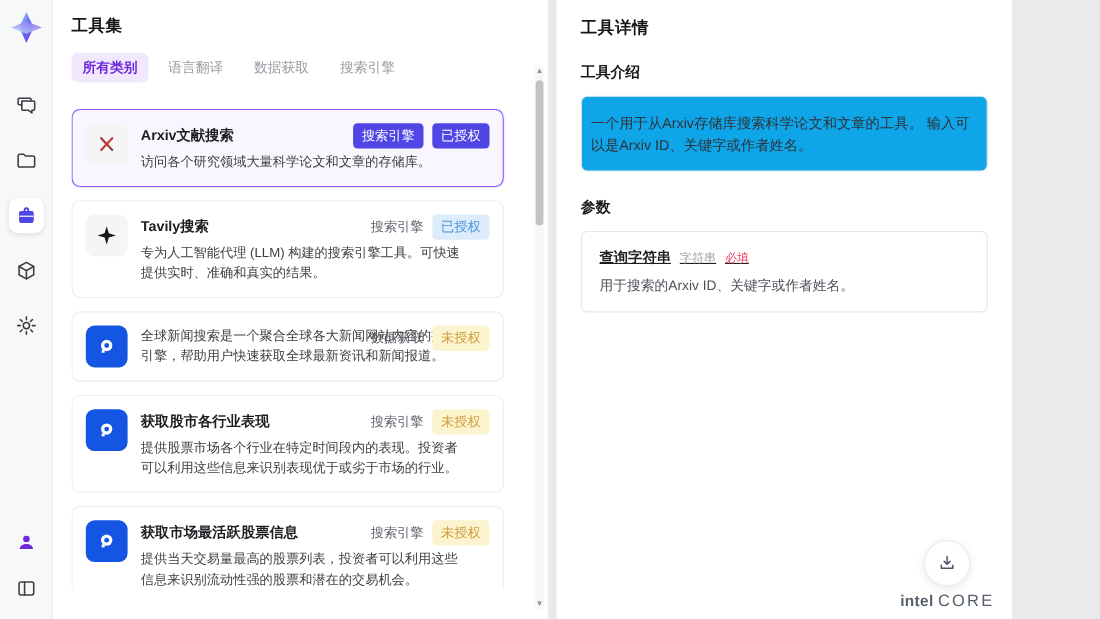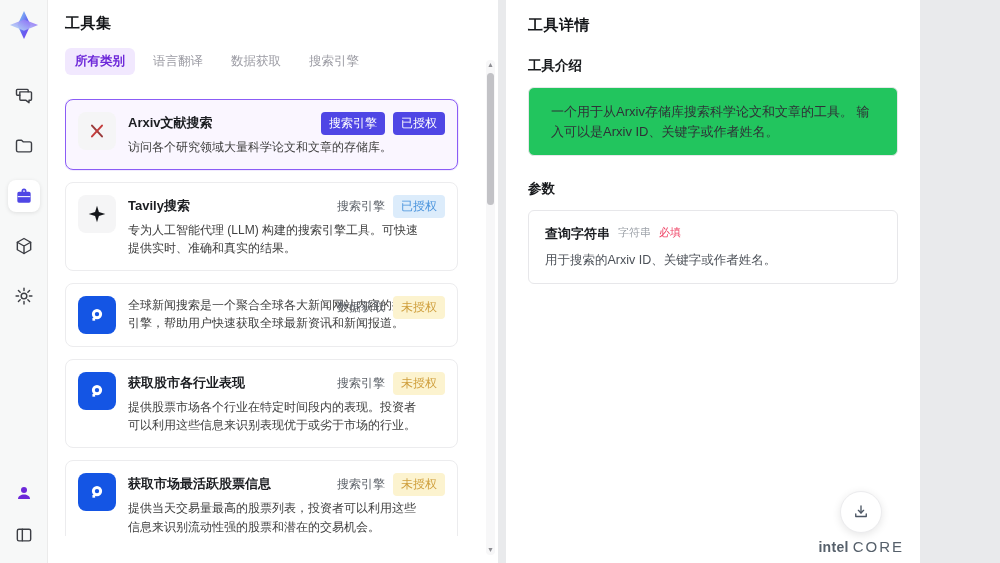--- a/index.html
+++ b/index.html
@@ -78,25 +78,25 @@
     background:#c2c2c6; border-radius:4px; cursor:grab;
   }
 
   .gap { width:8px; flex:0 0 8px; background:#e9eaec; }
 
   
   .detail-panel { flex:1; background:#fff; padding:16px 22px; position:relative; }
   .detail-title { font-size:15px; font-weight:bold; color:#141619; margin-bottom:22px; letter-spacing:.5px; }
   .section-heading { font-size:13.5px; font-weight:bold; color:#17191c; margin-bottom:12px; }
   .intro-box {
-    border:1px solid #e7e7ea; border-radius:6px; padding:14px 22px;
-    font-size:13px; color:#2f3237; line-height:1.5; margin-bottom:24px; background:#22c55e;
+    border:1px solid #e7e7ea; border-radius:6px; padding:14px 8px;
+    font-size:13px; color:#2f3237; line-height:1.5; margin-bottom:24px; background:#0ea5e9;
   }
   .param-box { border:1px solid #e7e7ea; border-radius:6px; padding:14px 16px; background:#fff; }
-  .param-head { display:flex; align-items:flex-start; gap:8px; }
+  .param-head { display:flex; align-items:center; gap:8px;text-decoration:underline; }
   .param-name { font-size:13px; font-weight:bold; color:#1b1d21; }
   .param-type { font-size:11px; color:#9ca1a8; }
   .param-required { font-size:11px; color:#ef4466; }
   .param-desc { margin-top:9px; font-size:12.5px; color:#4c5158; }
 
   .float-corner {
     position:absolute; right:16px; bottom:8px;
     display:flex; flex-direction:column; align-items:center; gap:5px;
   }
   .download-btn {

